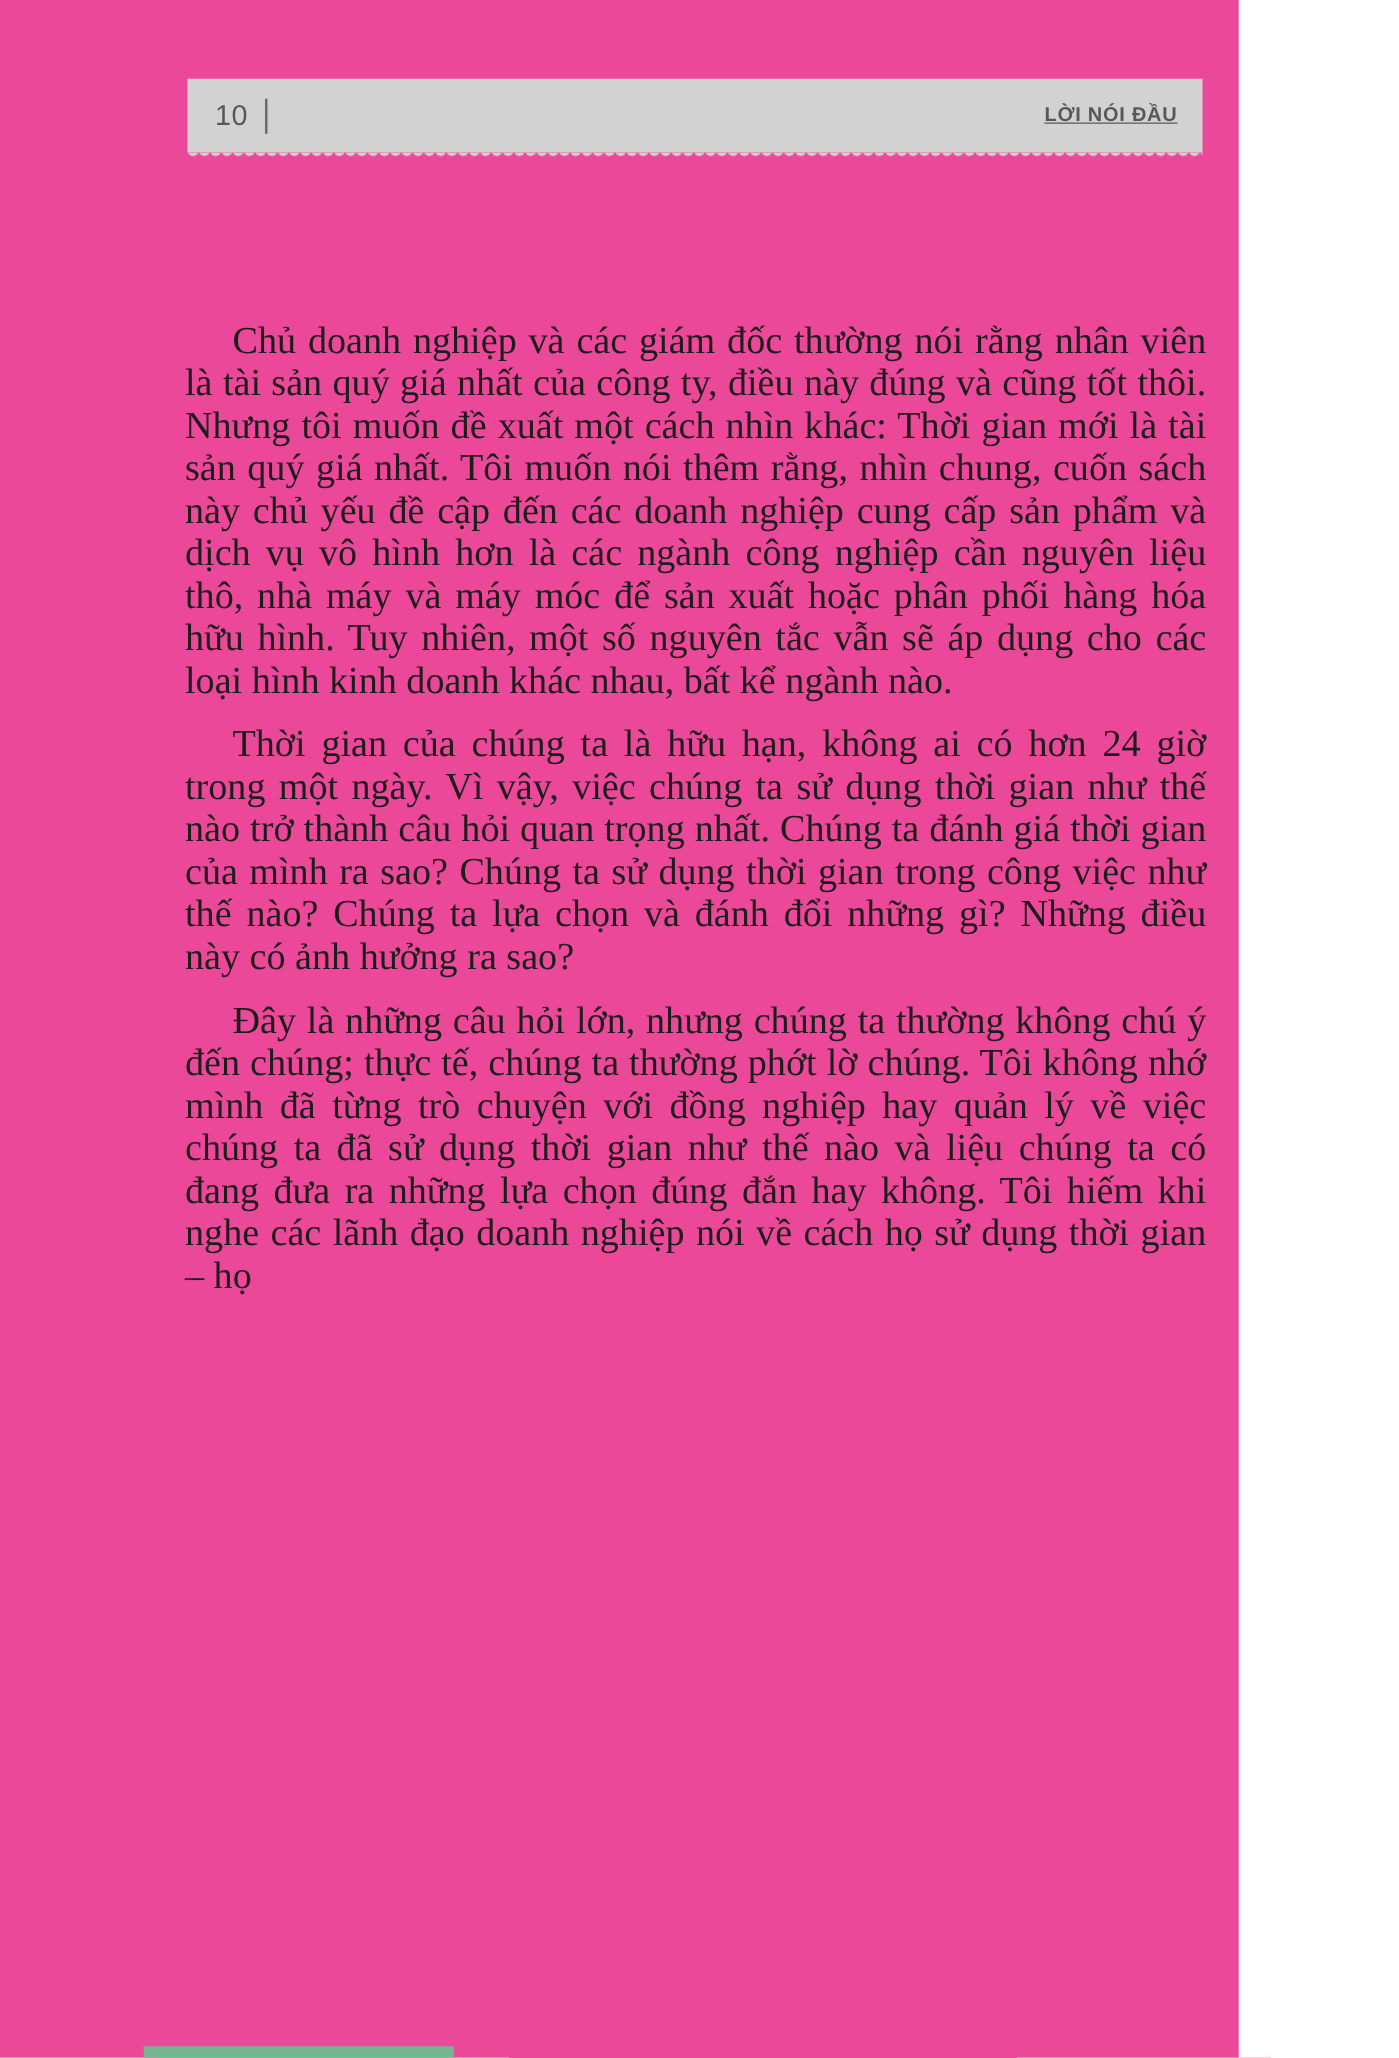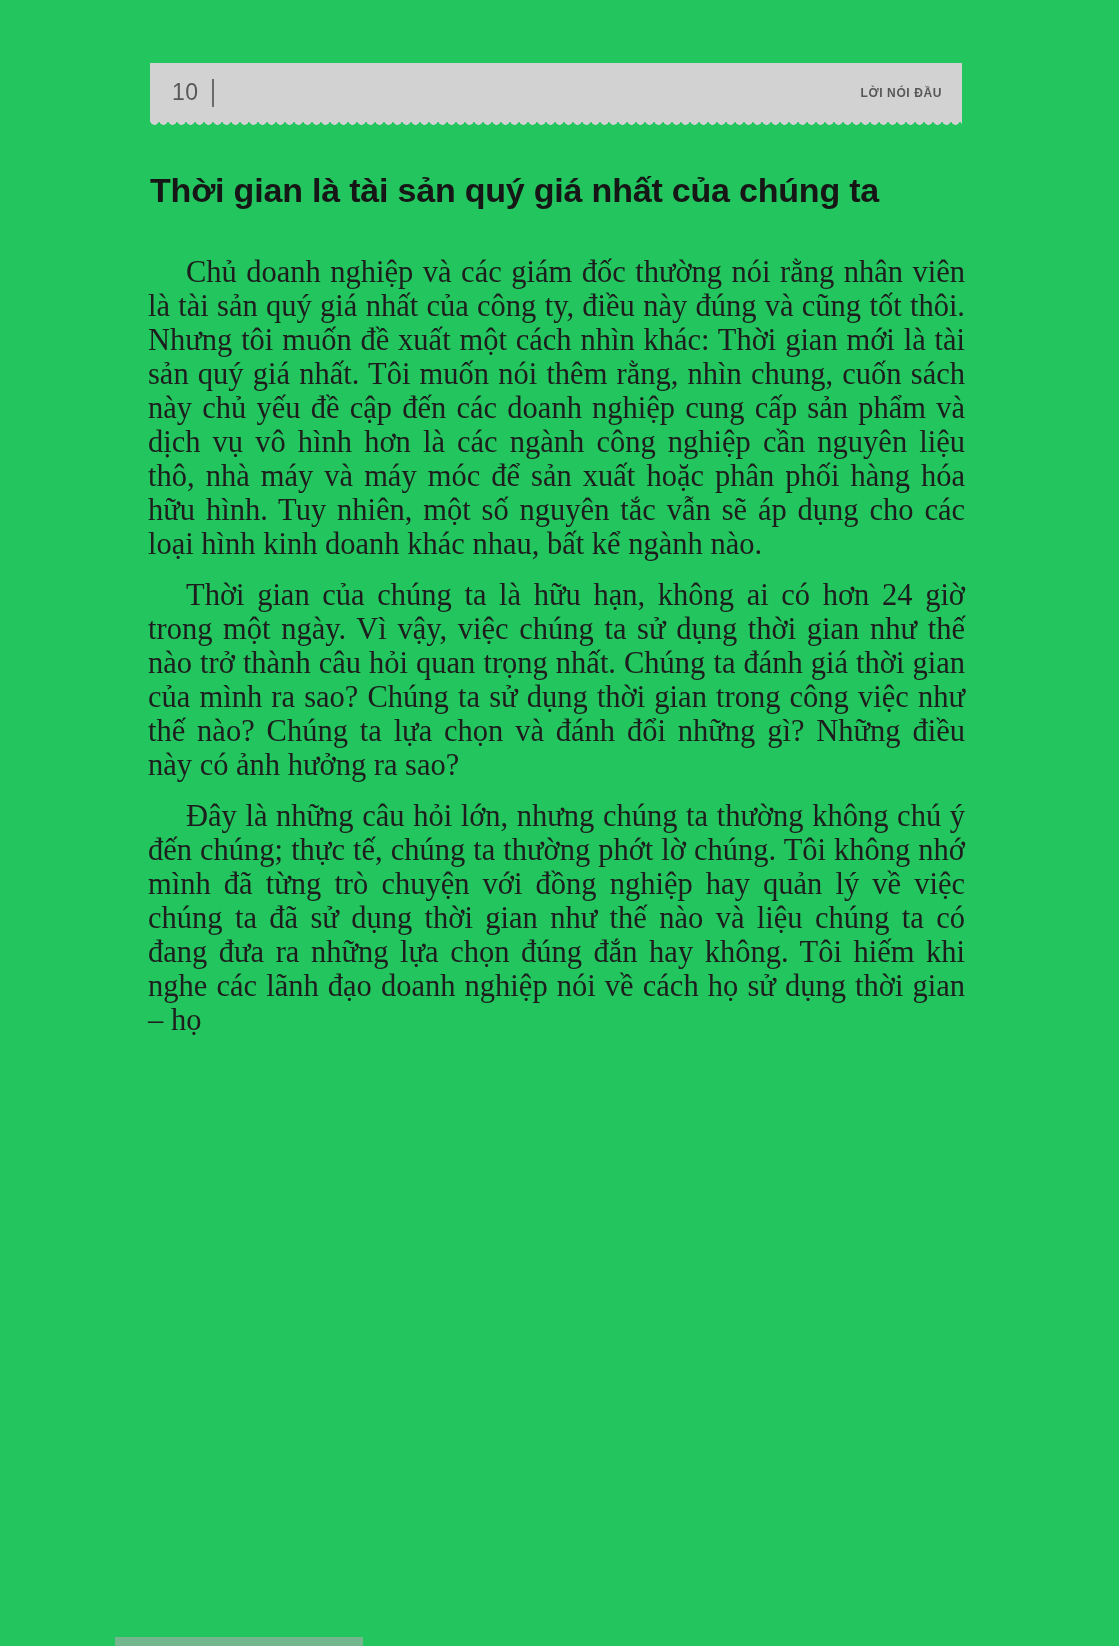--- a/index.html
+++ b/index.html
@@ -6,23 +6,23 @@
   html, body { background: #ffffff; }
   body {
     width: 1119px;
     height: 1646px;
     position: relative;
     overflow: hidden;
     font-family: "Liberation Serif", serif;
   }
   .page {
     position: relative;
-    width: 1119px;
+    width: 991px;
     height: 1646px;
-    background: #22c55e;
+    background: #ec4899;
   }
 
   
   .page-header {
     position: absolute;
     left: 150px;
     top: 63px;
     width: 812px;
     height: 59px;
     background: #d2d2d2;
@@ -45,23 +45,24 @@
     background-repeat: repeat-x;
   }
   .page-number-wrap { display: flex; align-items: center; gap: 13px; }
   .page-number { font-size: 23px; letter-spacing: 0.5px; }
   .page-number-divider {
     width: 2px;
     height: 28px;
     background: #6b6b6d;
   }
   .section-title {
-    font-size: 12px;
+    font-size: 16px;
     font-weight: 700;
     letter-spacing: 0.6px;
+    text-decoration: underline;
   }
 
   
   .chapter-heading {
     position: absolute;
     left: 150px;
     top: 168px;
     width: 815px;
     font-family: "Liberation Sans", sans-serif;
     font-weight: 700;
@@ -105,21 +106,20 @@
 <div class="page">
 
   <div class="page-header">
     <div class="page-number-wrap">
       <span class="page-number">10</span>
       <span class="page-number-divider"></span>
     </div>
     <span class="section-title">LỜI NÓI ĐẦU</span>
   </div>
 
-  <h1 class="chapter-heading">Thời gian là tài sản quý giá nhất của chúng ta</h1>
 
   <div class="body-text">
     <p>Chủ doanh nghiệp và các giám đốc thường nói rằng nhân viên là tài sản quý giá nhất của công ty, điều này đúng và cũng tốt thôi. Nhưng tôi muốn đề xuất một cách nhìn khác: Thời gian mới là tài sản quý giá nhất. Tôi muốn nói thêm rằng, nhìn chung, cuốn sách này chủ yếu đề cập đến các doanh nghiệp cung cấp sản phẩm và dịch vụ vô hình hơn là các ngành công nghiệp cần nguyên liệu thô, nhà máy và máy móc để sản xuất hoặc phân phối hàng hóa hữu hình. Tuy nhiên, một số nguyên tắc vẫn sẽ áp dụng cho các loại hình kinh doanh khác nhau, bất kể ngành nào.</p>
     <p>Thời gian của chúng ta là hữu hạn, không ai có hơn 24 giờ trong một ngày. Vì vậy, việc chúng ta sử dụng thời gian như thế nào trở thành câu hỏi quan trọng nhất. Chúng ta đánh giá thời gian của mình ra sao? Chúng ta sử dụng thời gian trong công việc như thế nào? Chúng ta lựa chọn và đánh đổi những gì? Những điều này có ảnh hưởng ra sao?</p>
     <p>Đây là những câu hỏi lớn, nhưng chúng ta thường không chú ý đến chúng; thực tế, chúng ta thường phớt lờ chúng. Tôi không nhớ mình đã từng trò chuyện với đồng nghiệp hay quản lý về việc chúng ta đã sử dụng thời gian như thế nào và liệu chúng ta có đang đưa ra những lựa chọn đúng đắn hay không. Tôi hiếm khi nghe các lãnh đạo doanh nghiệp nói về cách họ sử dụng thời gian – họ</p>
   </div>
 
   <div class="bottom-accent-bar"></div>
 
 </div>

